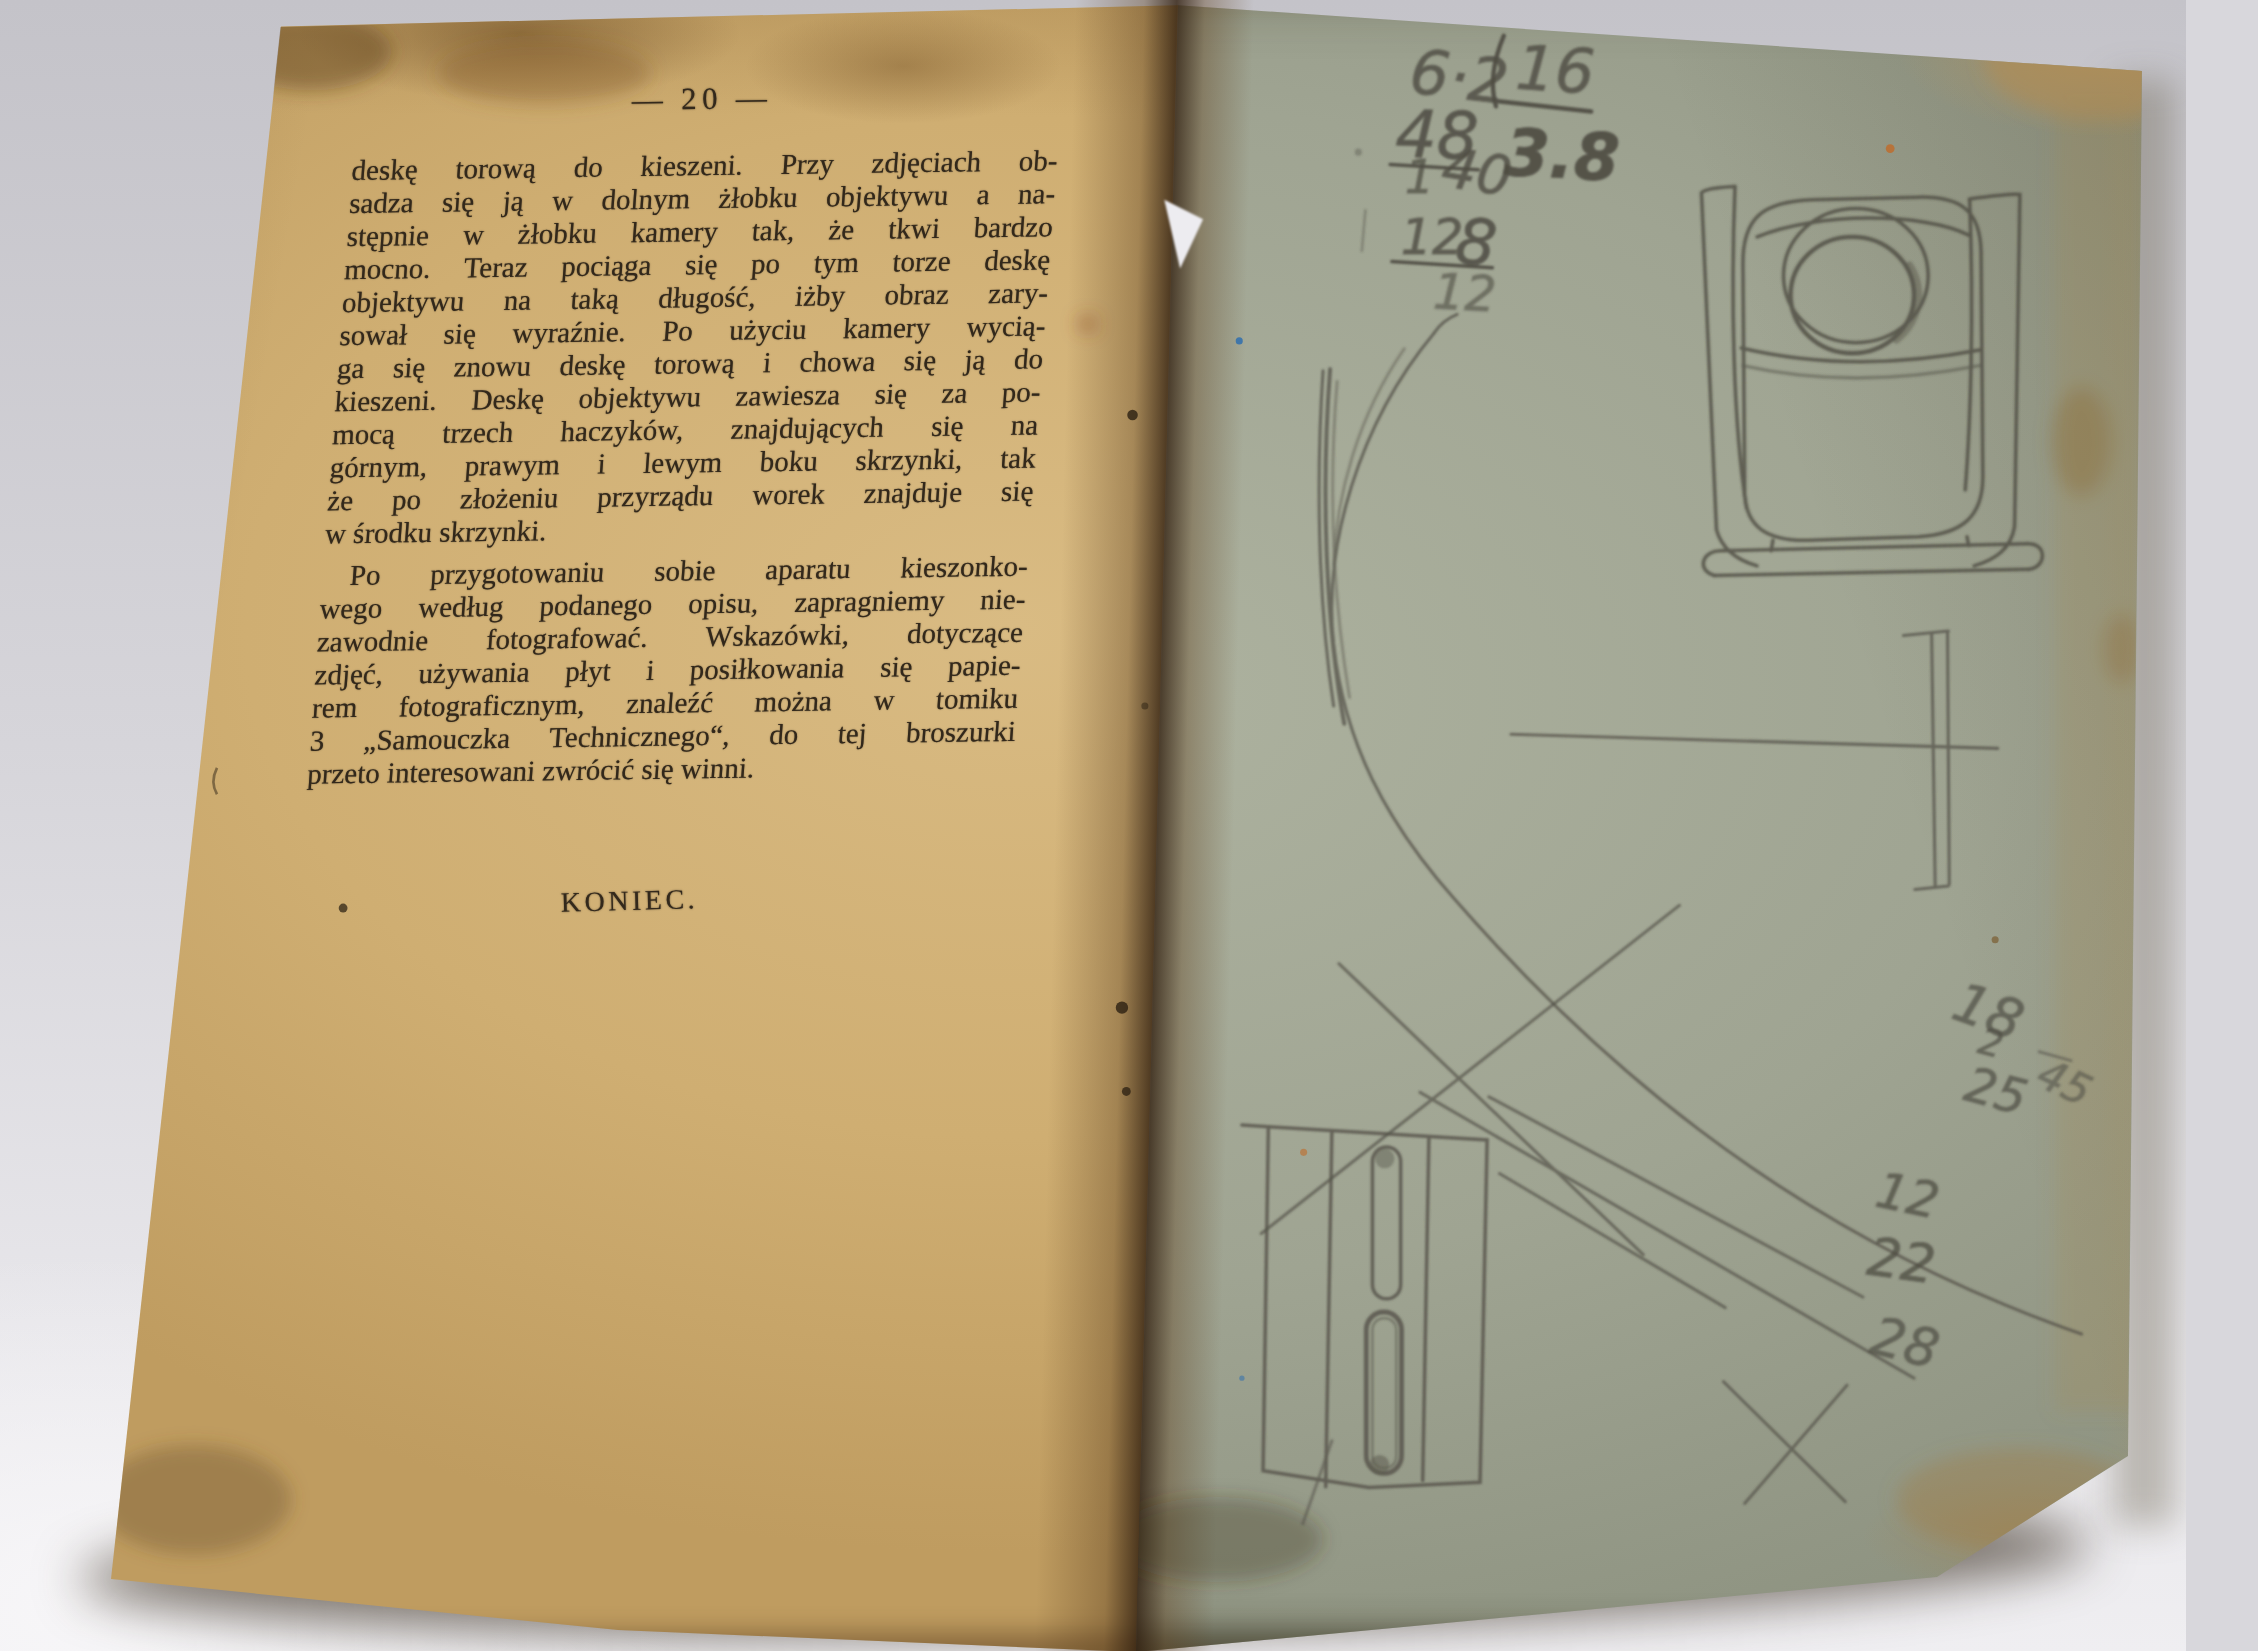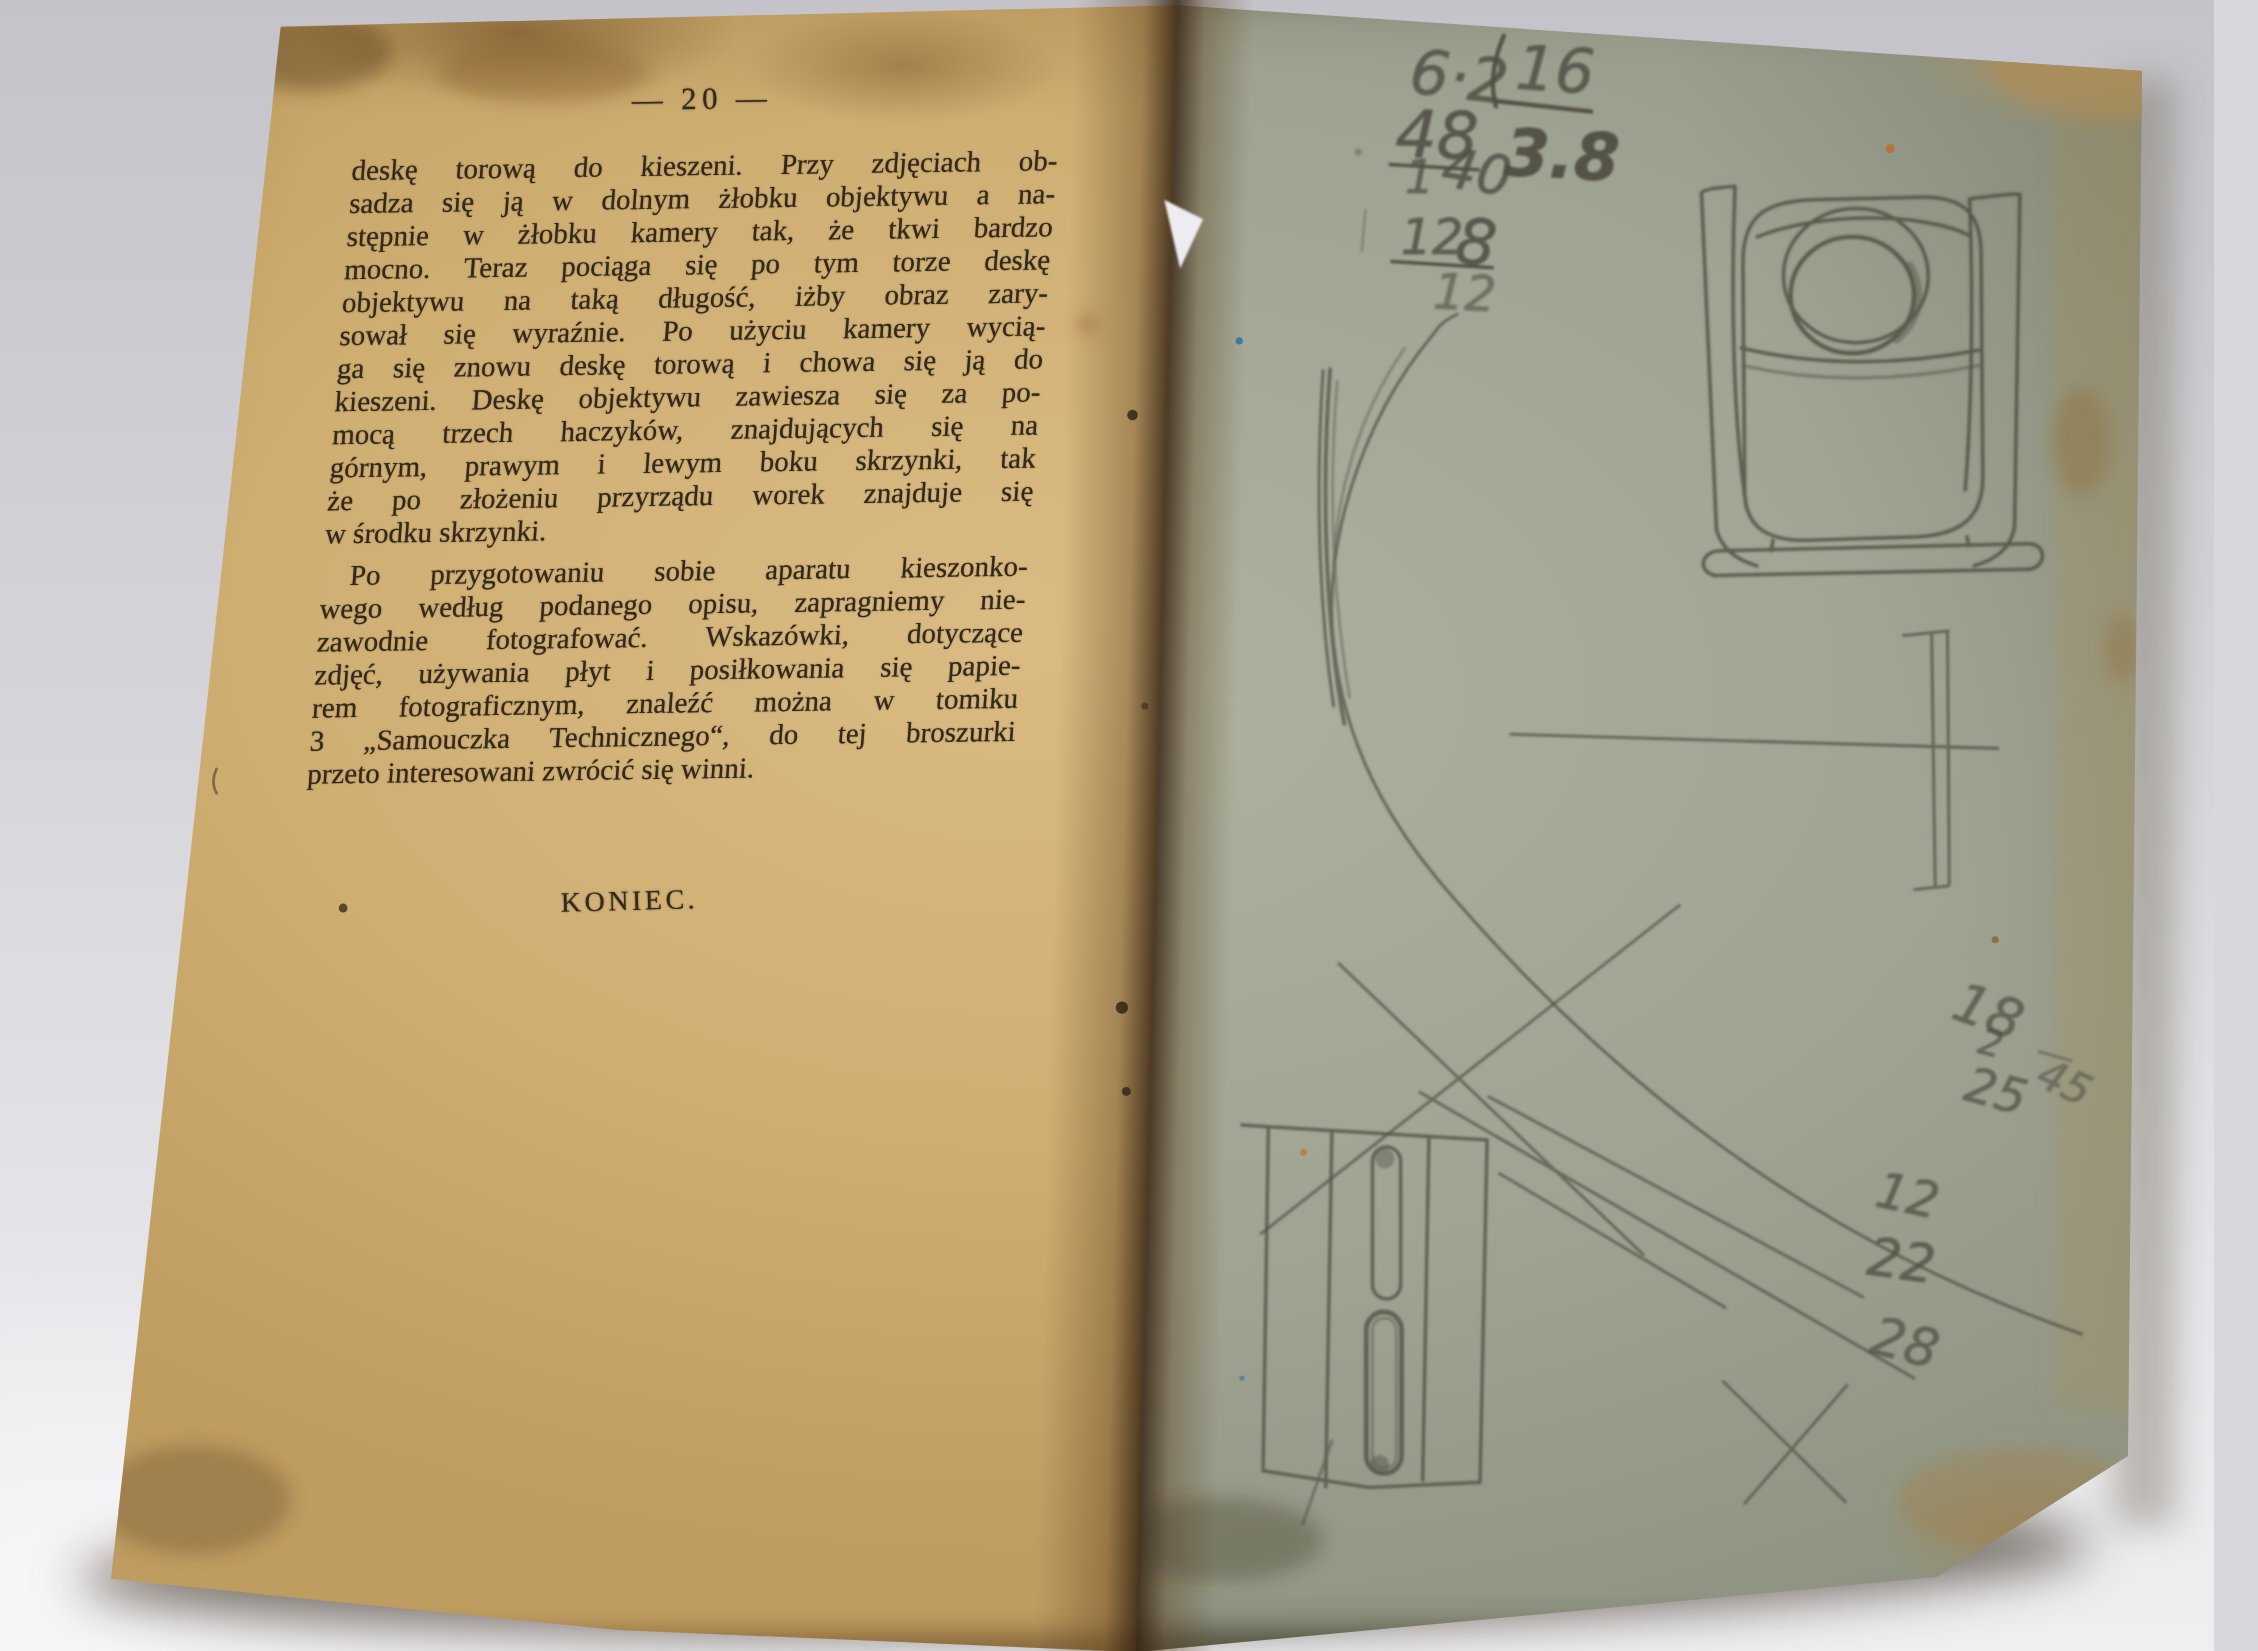--- a/index.html
+++ b/index.html
@@ -1,20 +1,20 @@
 <!DOCTYPE html>
 <html style="font-size:14px"><head>
 <meta charset="utf-8">
 <style>
   html,body{margin:0;padding:0;background:#d8d7dc;}
   .photo{position:relative;width:2186px;height:1652px;overflow:hidden;
     background:
       radial-gradient(ellipse 40% 30% at 4% 97%, #f7f6f8 0%, rgba(247,246,248,0) 70%),
       linear-gradient(to bottom, #c4c3c9 0%, #d6d5da 45%, #e7e6ea 80%, #efeef1 100%);
-    font-family:"Liberation Serif","DejaVu Serif",serif;padding-left:28px;}
+    font-family:"Liberation Serif","DejaVu Serif",serif;}
   .book-shadow{position:absolute;left:79px;top:1491px;width:2011px;height:141px;
     background:rgba(42,30,15,.6);filter:blur(25px);border-radius:50%;transform:rotate(-1deg);}
   .edge-shadow-r{position:absolute;left:2113px;top:79px;width:62px;height:1447px;
     background:rgba(95,85,62,.35);filter:blur(17.6px);}
   .page{position:absolute;left:0;top:0;width:2258px;height:1652px;}
   .page-left{
     clip-path:polygon(281px 26.5px,1178px 5.3px,1136px 1652px,618px 1630px,111px 1579px);
     background:
       radial-gradient(ellipse 14% 6% at 23% 2%, rgba(100,68,30,.55), rgba(100,68,30,0) 70%),
       radial-gradient(ellipse 10% 5% at 40% 4%, rgba(120,85,40,.45), rgba(120,85,40,0) 70%),

